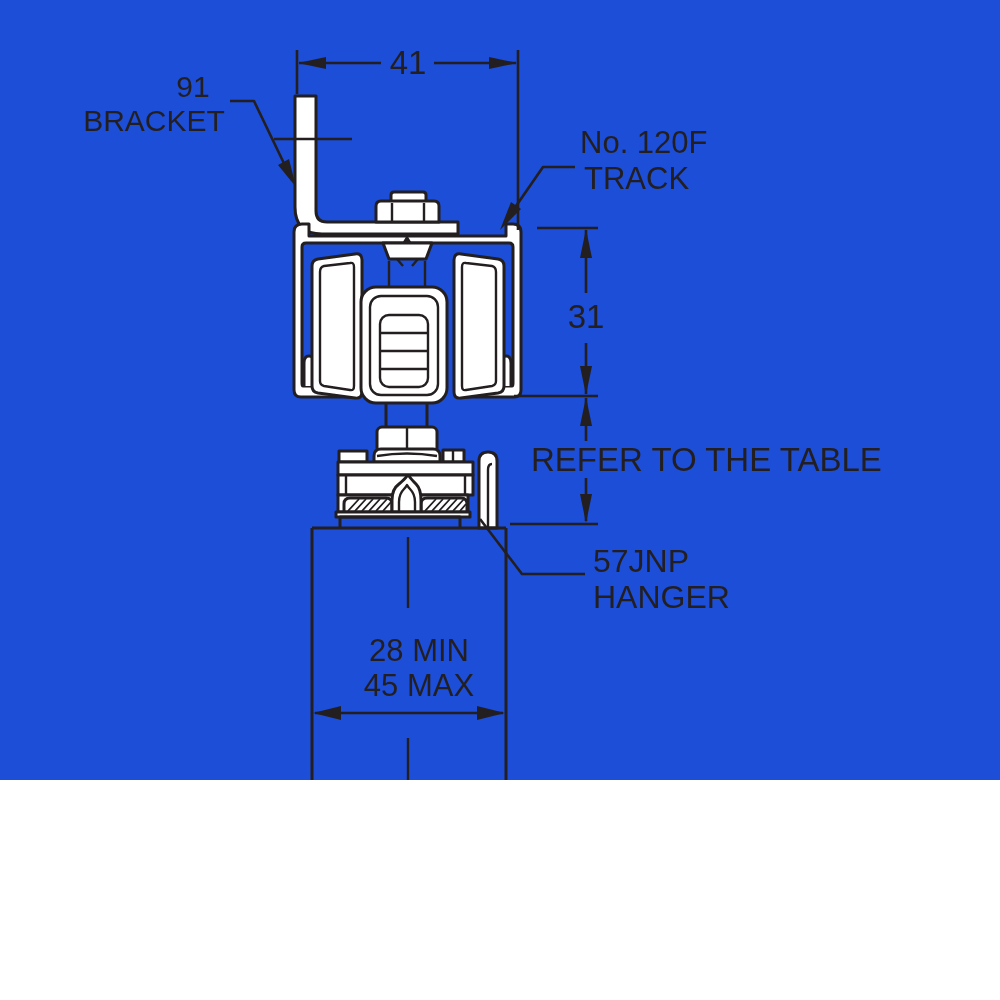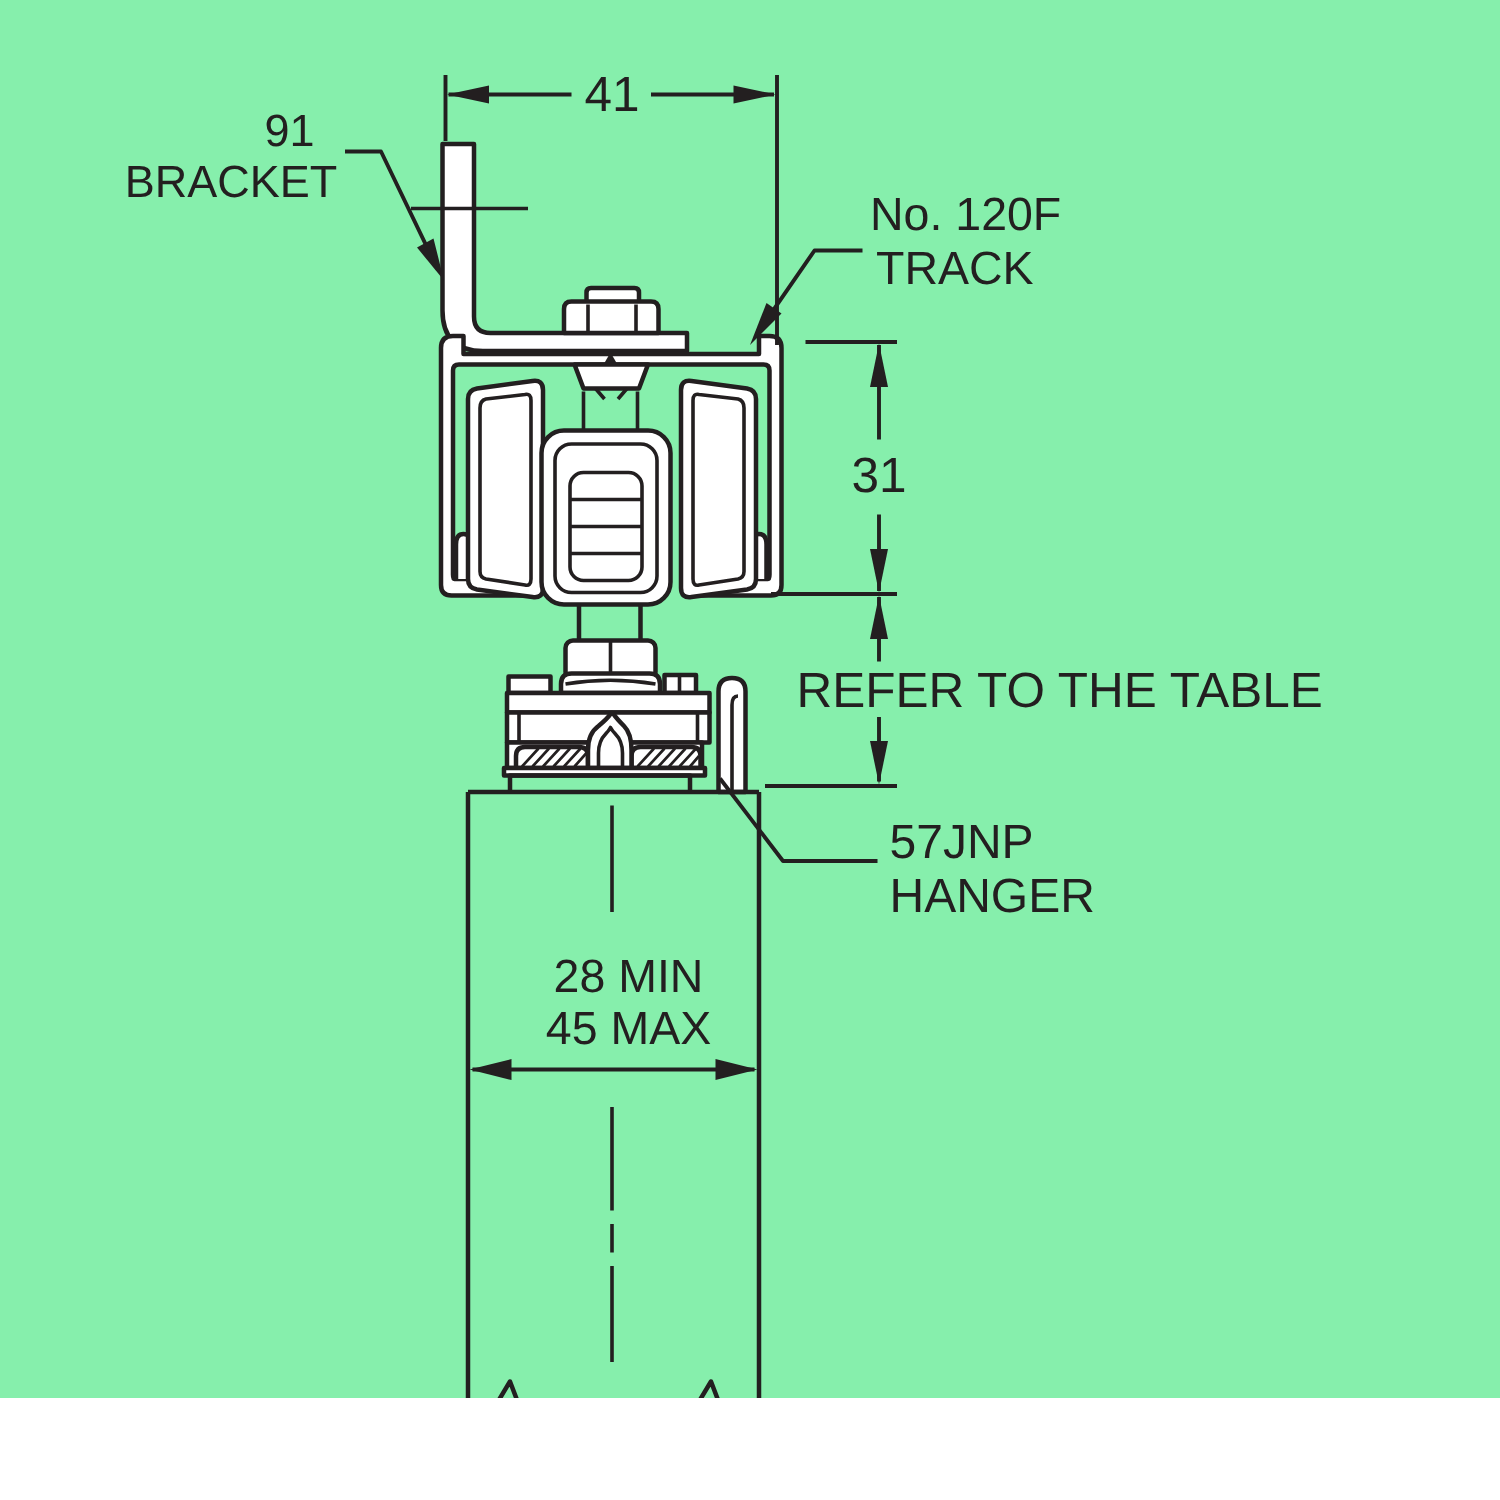--- a/index.html
+++ b/index.html
@@ -1,16 +1,16 @@
 <!DOCTYPE html>
 <html><head>
 <meta charset="utf-8">
 <style>
   html,body{margin:0;padding:0;background:#ffffff;}
-  #stage{position:relative;width:1000px;height:932px;background:#86efac;overflow:hidden;}
+  #stage{position:relative;width:1000px;height:780px;background:#1d4ed8;overflow:hidden;}
   svg{position:absolute;left:0;top:0;}
   .ln   {fill:none;stroke:#231f20;stroke-width:3;stroke-linejoin:round;}
   .lnw  {fill:#ffffff;stroke:#231f20;stroke-width:3;stroke-linejoin:round;}
   .ln2  {fill:none;stroke:#231f20;stroke-width:2.4;stroke-linejoin:round;}
   .dim  {fill:none;stroke:#231f20;stroke-width:2.6;stroke-linejoin:round;}
   .hatch{fill:none;stroke:#231f20;stroke-width:1.8;}
   .arr  {fill:#231f20;stroke:none;}
   .txt  {font-family:"Liberation Sans","DejaVu Sans",sans-serif;fill:#231f20;}
   .t30{font-size:30px;} .t31{font-size:31px;} .t32{font-size:32px;} .t33{font-size:33px;}
   .mid{text-anchor:middle;} .start{text-anchor:start;}

